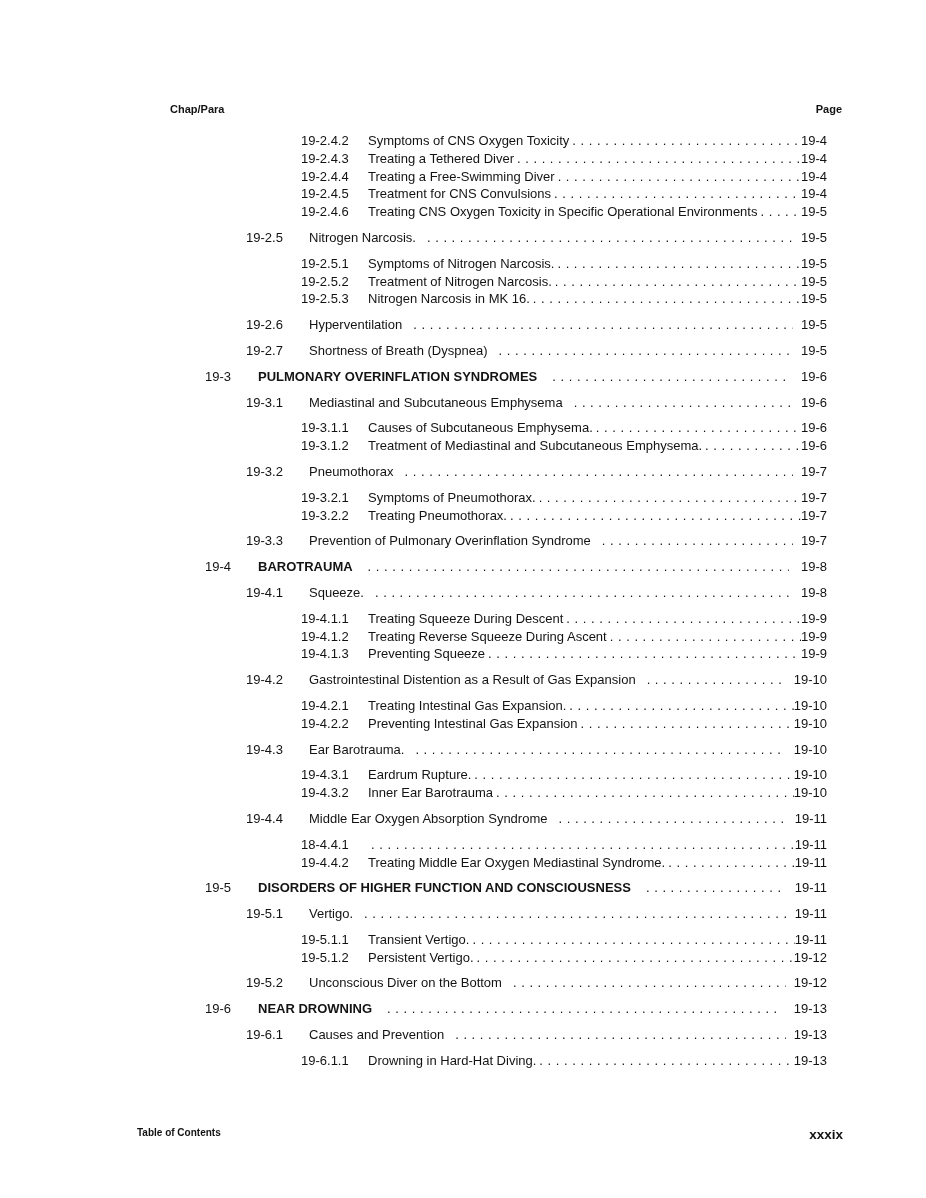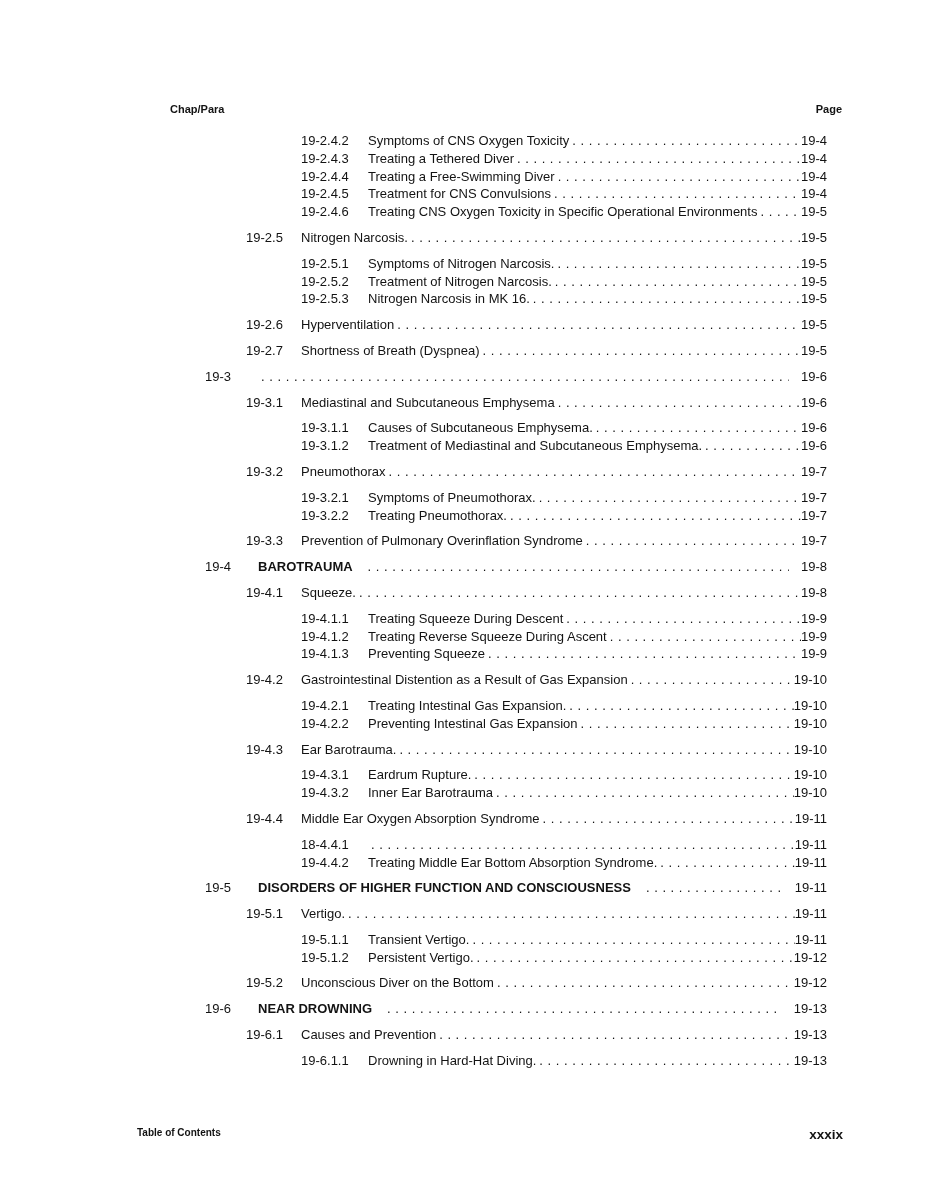--- a/index.html
+++ b/index.html
@@ -37,21 +37,21 @@
 
   .row {
     display: flex;
     align-items: baseline;
     font-size: 13px;
     line-height: 17.8px;
   }
   .row .num { flex: 0 0 auto; }
   .lvl1 { margin-left: 205px; gap: 12px; }
   .lvl1 .num { width: 41px; }
-  .lvl2 { margin-left: 246px; }
+  .lvl2 { margin-left: 246px; gap: 8px; }
   .lvl2 .num { width: 55px; }
   .lvl3 { margin-left: 301px; }
   .lvl3 .num { width: 67px; }
   .lvl1 .title { font-weight: bold; }
 
   .title { flex: 0 0 auto; white-space: nowrap; }
 
   .leader {
     flex: 1 1 0;
     min-width: 0;
@@ -164,20 +164,21 @@
         <div class="row lvl2">
           <span class="num">19-2.7</span>
           <span class="title">Shortness of Breath (Dyspnea)</span>
           <span class="leader"></span>
           <span class="pagenum">19-5</span>
         </div>
       </div>
       <div class="block">
         <div class="row lvl1">
           <span class="num">19-3</span>
+          <span class="title">PULMONARY OVERINFLATION SYNDROMES</span>
           <span class="leader"></span>
           <span class="pagenum">19-6</span>
         </div>
       </div>
       <div class="block">
         <div class="row lvl2">
           <span class="num">19-3.1</span>
           <span class="title">Mediastinal and Subcutaneous Emphysema</span>
           <span class="leader"></span>
           <span class="pagenum">19-6</span>
@@ -316,21 +317,21 @@
         </div>
       </div>
       <div class="block">
         <div class="row lvl3">
           <span class="num">18-4.4.1</span>
           <span class="leader"></span>
           <span class="pagenum">19-11</span>
         </div>
         <div class="row lvl3">
           <span class="num">19-4.4.2</span>
-          <span class="title">Treating Middle Ear Bottom Absorption Syndrome.</span>
+          <span class="title">Treating Middle Ear Oxygen Mediastinal Syndrome.</span>
           <span class="leader"></span>
           <span class="pagenum">19-11</span>
         </div>
       </div>
       <div class="block">
         <div class="row lvl1">
           <span class="num">19-5</span>
           <span class="title">DISORDERS OF HIGHER FUNCTION AND CONSCIOUSNESS</span>
           <span class="leader"></span>
           <span class="pagenum">19-11</span>

